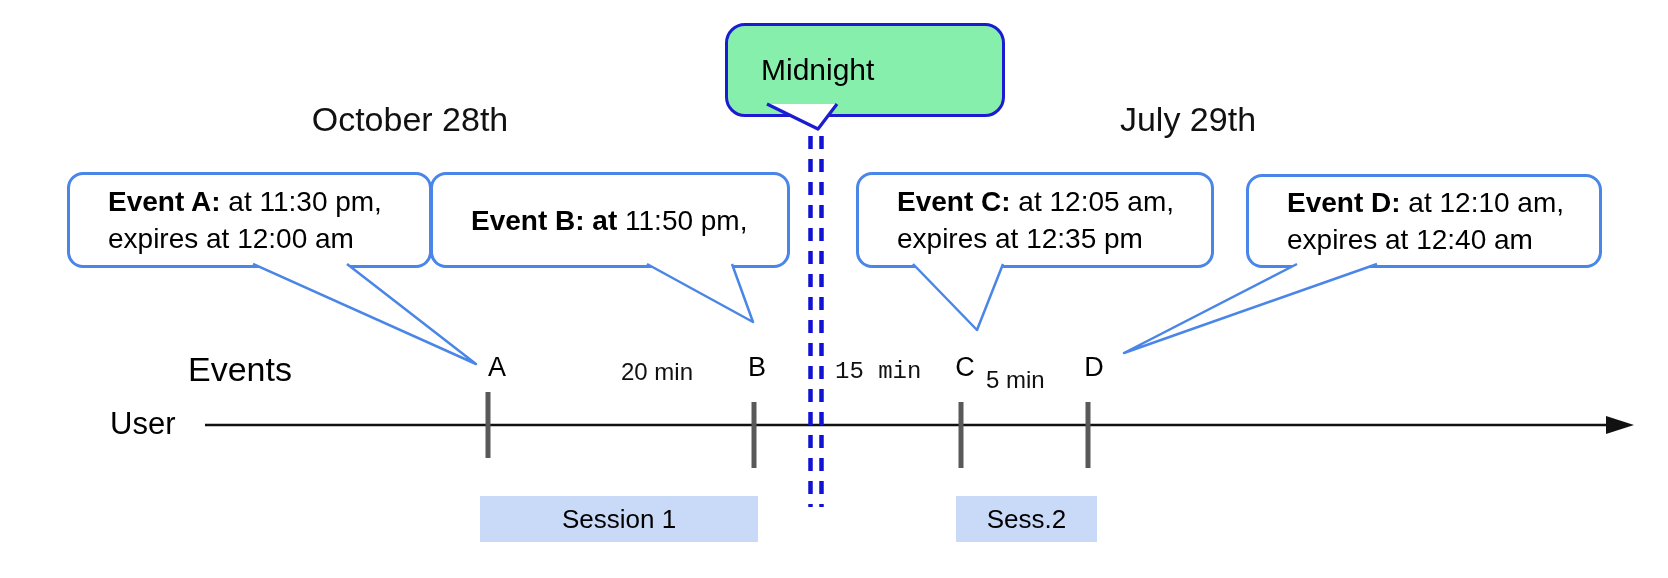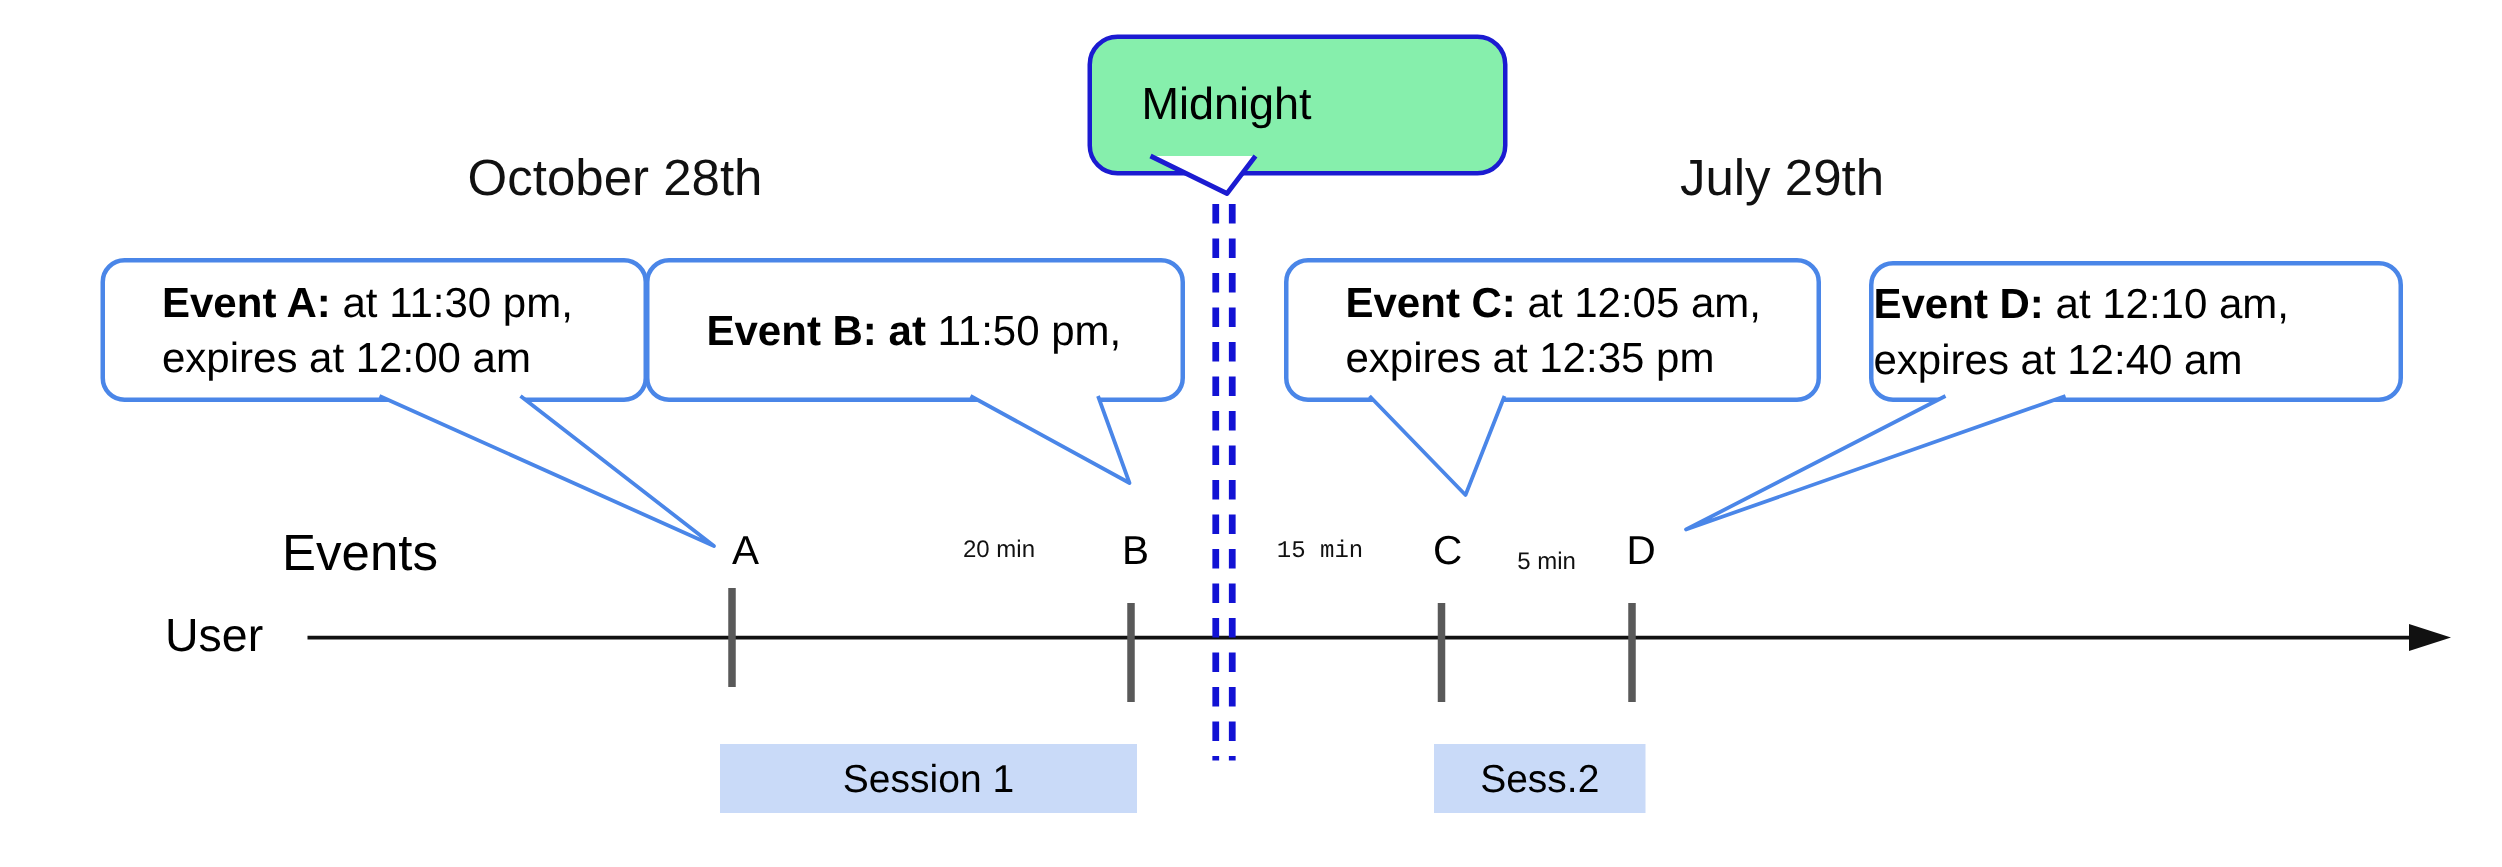--- a/index.html
+++ b/index.html
@@ -28,26 +28,26 @@
     border:3px solid var(--event_callout_border,#4a86e8);
     border-radius:16px;background:#fff;
     box-sizing:border-box;
     display:flex;flex-direction:column;justify-content:center;
     font-size:28px;line-height:37px;z-index:2;
   }
   .callout .b{font-weight:bold;}
   .ev-a{left:25px;top:172px;width:365px;height:96px;padding-left:38px;margin-left:42px;}
   .ev-b{left:430px;top:172px;width:360px;height:96px;padding-left:38px;}
   .ev-c{left:856px;top:172px;width:358px;height:96px;padding-left:38px;}
-  .ev-d{left:1246px;top:174px;width:356px;height:94px;}
+  .ev-d{left:1246px;top:174px;width:356px;height:94px;padding-left:38px;}
   
   .events-label{left:188px;top:350px;font-size:34px;}
   .user-label{left:110px;top:406px;font-size:31px;}
   .tick-label{font-size:27px;width:44px;text-align:center;top:352px;}
-  .gap-label{font-size:16px;width:90px;text-align:center;color:#111;}
+  .gap-label{font-size:24px;width:90px;text-align:left;color:#111;}
   
   .session-box{
     background:var(--session_fill,#c9daf8);
     top:496px;height:46px;
     display:flex;align-items:center;justify-content:center;
     font-size:26px;z-index:1;
   }
   
   #overlay{position:absolute;left:0;top:0;z-index:5;pointer-events:none;}
   .tail{fill:#ffffff;stroke:var(--event_callout_border,#4a86e8);stroke-width:2.5;stroke-linejoin:round;}

